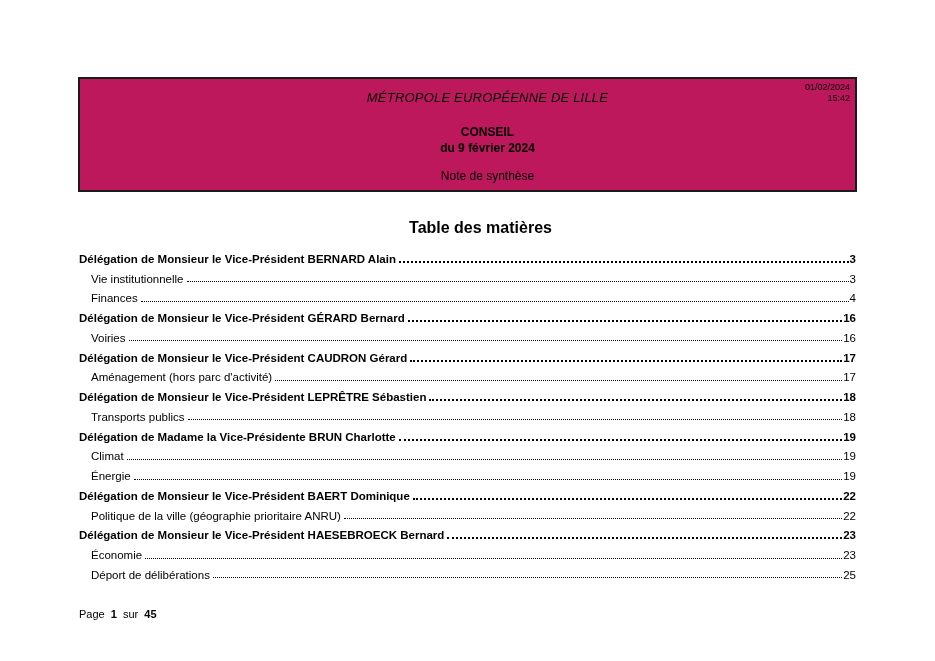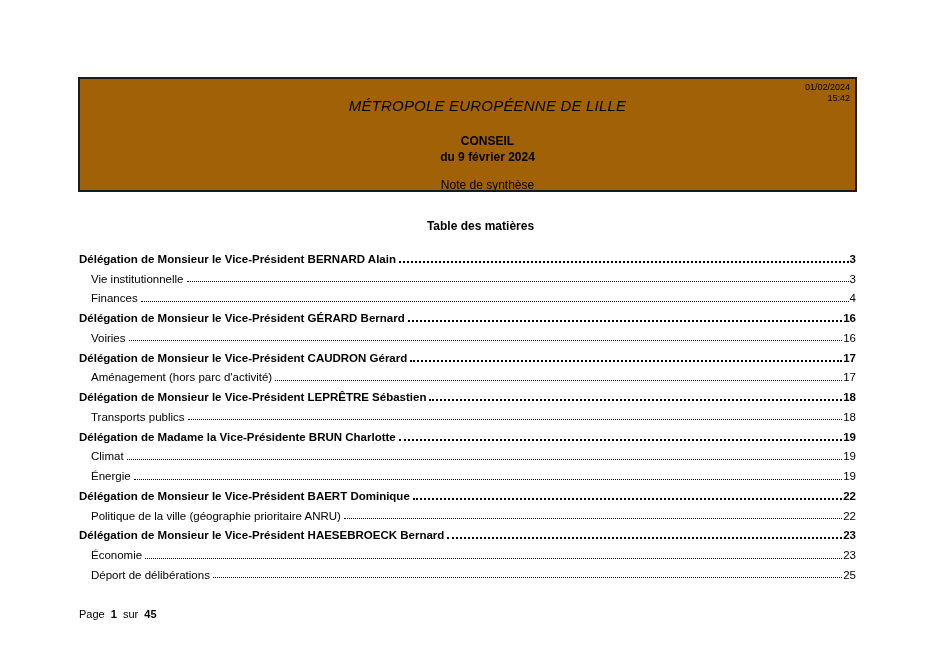--- a/index.html
+++ b/index.html
@@ -13,34 +13,34 @@
   }
   .page {
     position: absolute; inset: 0;
     background: #ffffff;
   }
   
   .header-box {
     position: absolute;
     left: 78px; top: 77px;
     width: 779px; height: 115px;
-    background: #a16207;
+    background: #be185d;
     border: 2px solid #1b1b1b;
     text-align: center;
     padding-left: 40px;
   }
   .timestamp {
     position: absolute;
     top: 3px; right: 5px;
     font-size: 9px; line-height: 11px;
     text-align: right;
   }
   .org-title {
-    margin-top: 18px;
-    font-size: 15px;
+    margin-top: 11px;
+    font-size: 13px;
     font-style: italic;
     letter-spacing: 0.2px;
   }
   .doc-title {
     margin-top: 20px;
     font-size: 12px;
     font-weight: bold;
   }
   .doc-date {
     margin-top: 2px;
@@ -50,21 +50,21 @@
   .doc-subtitle {
     margin-top: 14px;
     font-size: 12px;
     font-weight: normal;
   }
   
   .toc-title {
     position: absolute;
     top: 219px; left: 0; right: 0;
     text-align: center;
-    font-size: 12px;
+    font-size: 16px;
     font-weight: bold;
     padding-left: 26px;
   }
   .toc-list {
     position: absolute;
     top: 246px; left: 79px; right: 79px;
   }
   .toc-row {
     display: flex;
     align-items: flex-end;

